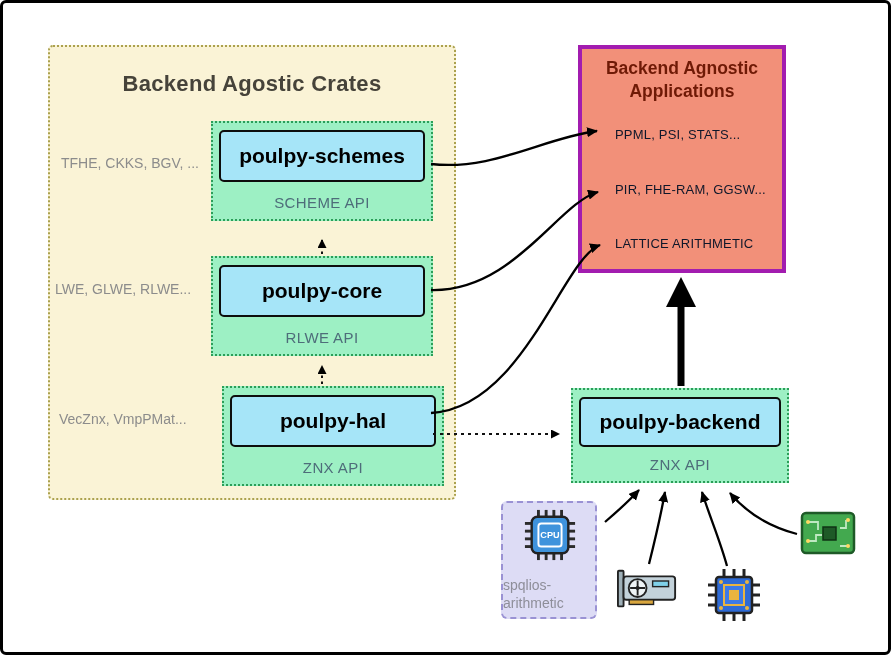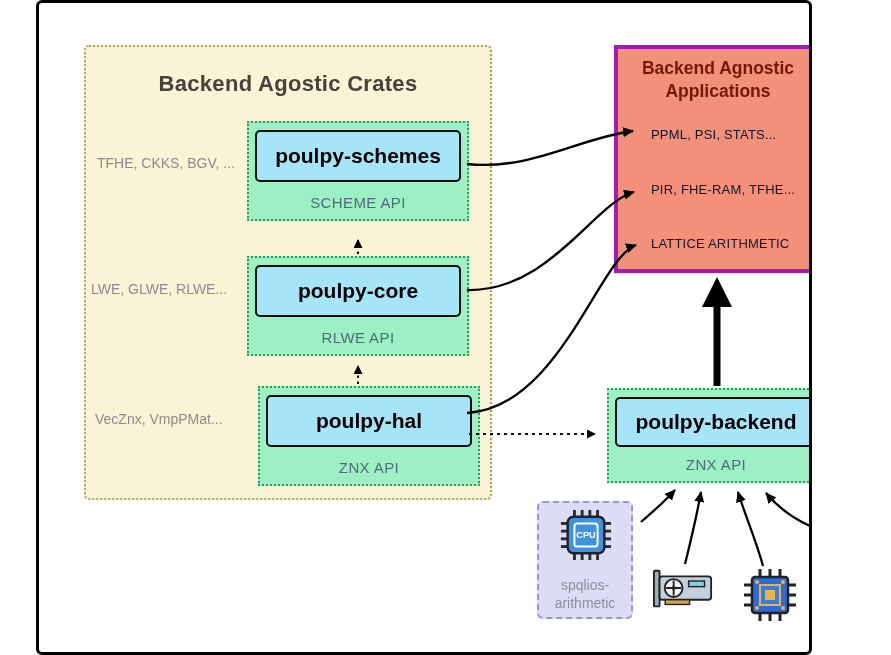--- a/index.html
+++ b/index.html
@@ -1,25 +1,24 @@
 <!DOCTYPE html>
 <html><head>
 <meta charset="utf-8">
 <style>
   * { box-sizing: border-box; margin: 0; padding: 0; }
   body { background: #fff; }
   .canvas {
     position: relative;
-    width: 776px; height: 655px;
+    width: 891px; height: 655px;
     background: #ffffff;
     border: 3px solid #000;
     border-radius: 6px;
     font-family: "Liberation Sans", "DejaVu Sans", sans-serif;
     overflow: hidden;
-    margin-left: 36px;
   }
 
   
   .panel-crates {
     position: absolute; left: 45px; top: 42px;
     width: 408px; height: 455px;
     background: #faf3d6;
     border: 2px dotted #aba14e;
     border-radius: 5px;
   }
@@ -81,21 +80,21 @@
   
   .spqlios {
     position: absolute; left: 498px; top: 498px;
     width: 96px; height: 118px;
     background: #dddcf5;
     border: 2px dashed #9a92d4;
     border-radius: 6px;
   }
   .spqlios-label {
     position: absolute; bottom: 5px; left: 0; width: 100%;
-    text-align: center; font-size: 14px; color: #8e8e99;
+    text-align: left; font-size: 14px; color: #8e8e99;
     white-space: pre-line; line-height: 1.25;
   }
 
   .icon { position: absolute; }
   #icon-cpu  { left: 20px; top: 5px; }
   #icon-gpu  { left: 614px; top: 563px; }
   #icon-chip { left: 704px; top: 565px; }
   #icon-pcb  { left: 797px; top: 507px; }
 
   
@@ -136,21 +135,21 @@
     <div class="crate-box">
       <span>poulpy-hal</span>
     </div>
     <div class="api-label">ZNX API</div>
   </div>
 
   <div class="panel-apps">
     <div class="apps-title">Backend Agnostic
 Applications</div>
     <div class="app-item" id="app-item-0">PPML, PSI, STATS...</div>
-    <div class="app-item" id="app-item-1">PIR, FHE-RAM, TFHE...</div>
+    <div class="app-item" id="app-item-1">PIR, FHE-RAM, GGSW...</div>
     <div class="app-item" id="app-item-2">LATTICE ARITHMETIC</div>
   </div>
 
   <div class="module-group" id="mod-backend">
     <div class="crate-box">
       <span>poulpy-backend</span>
     </div>
     <div class="api-label">ZNX API</div>
   </div>
 

